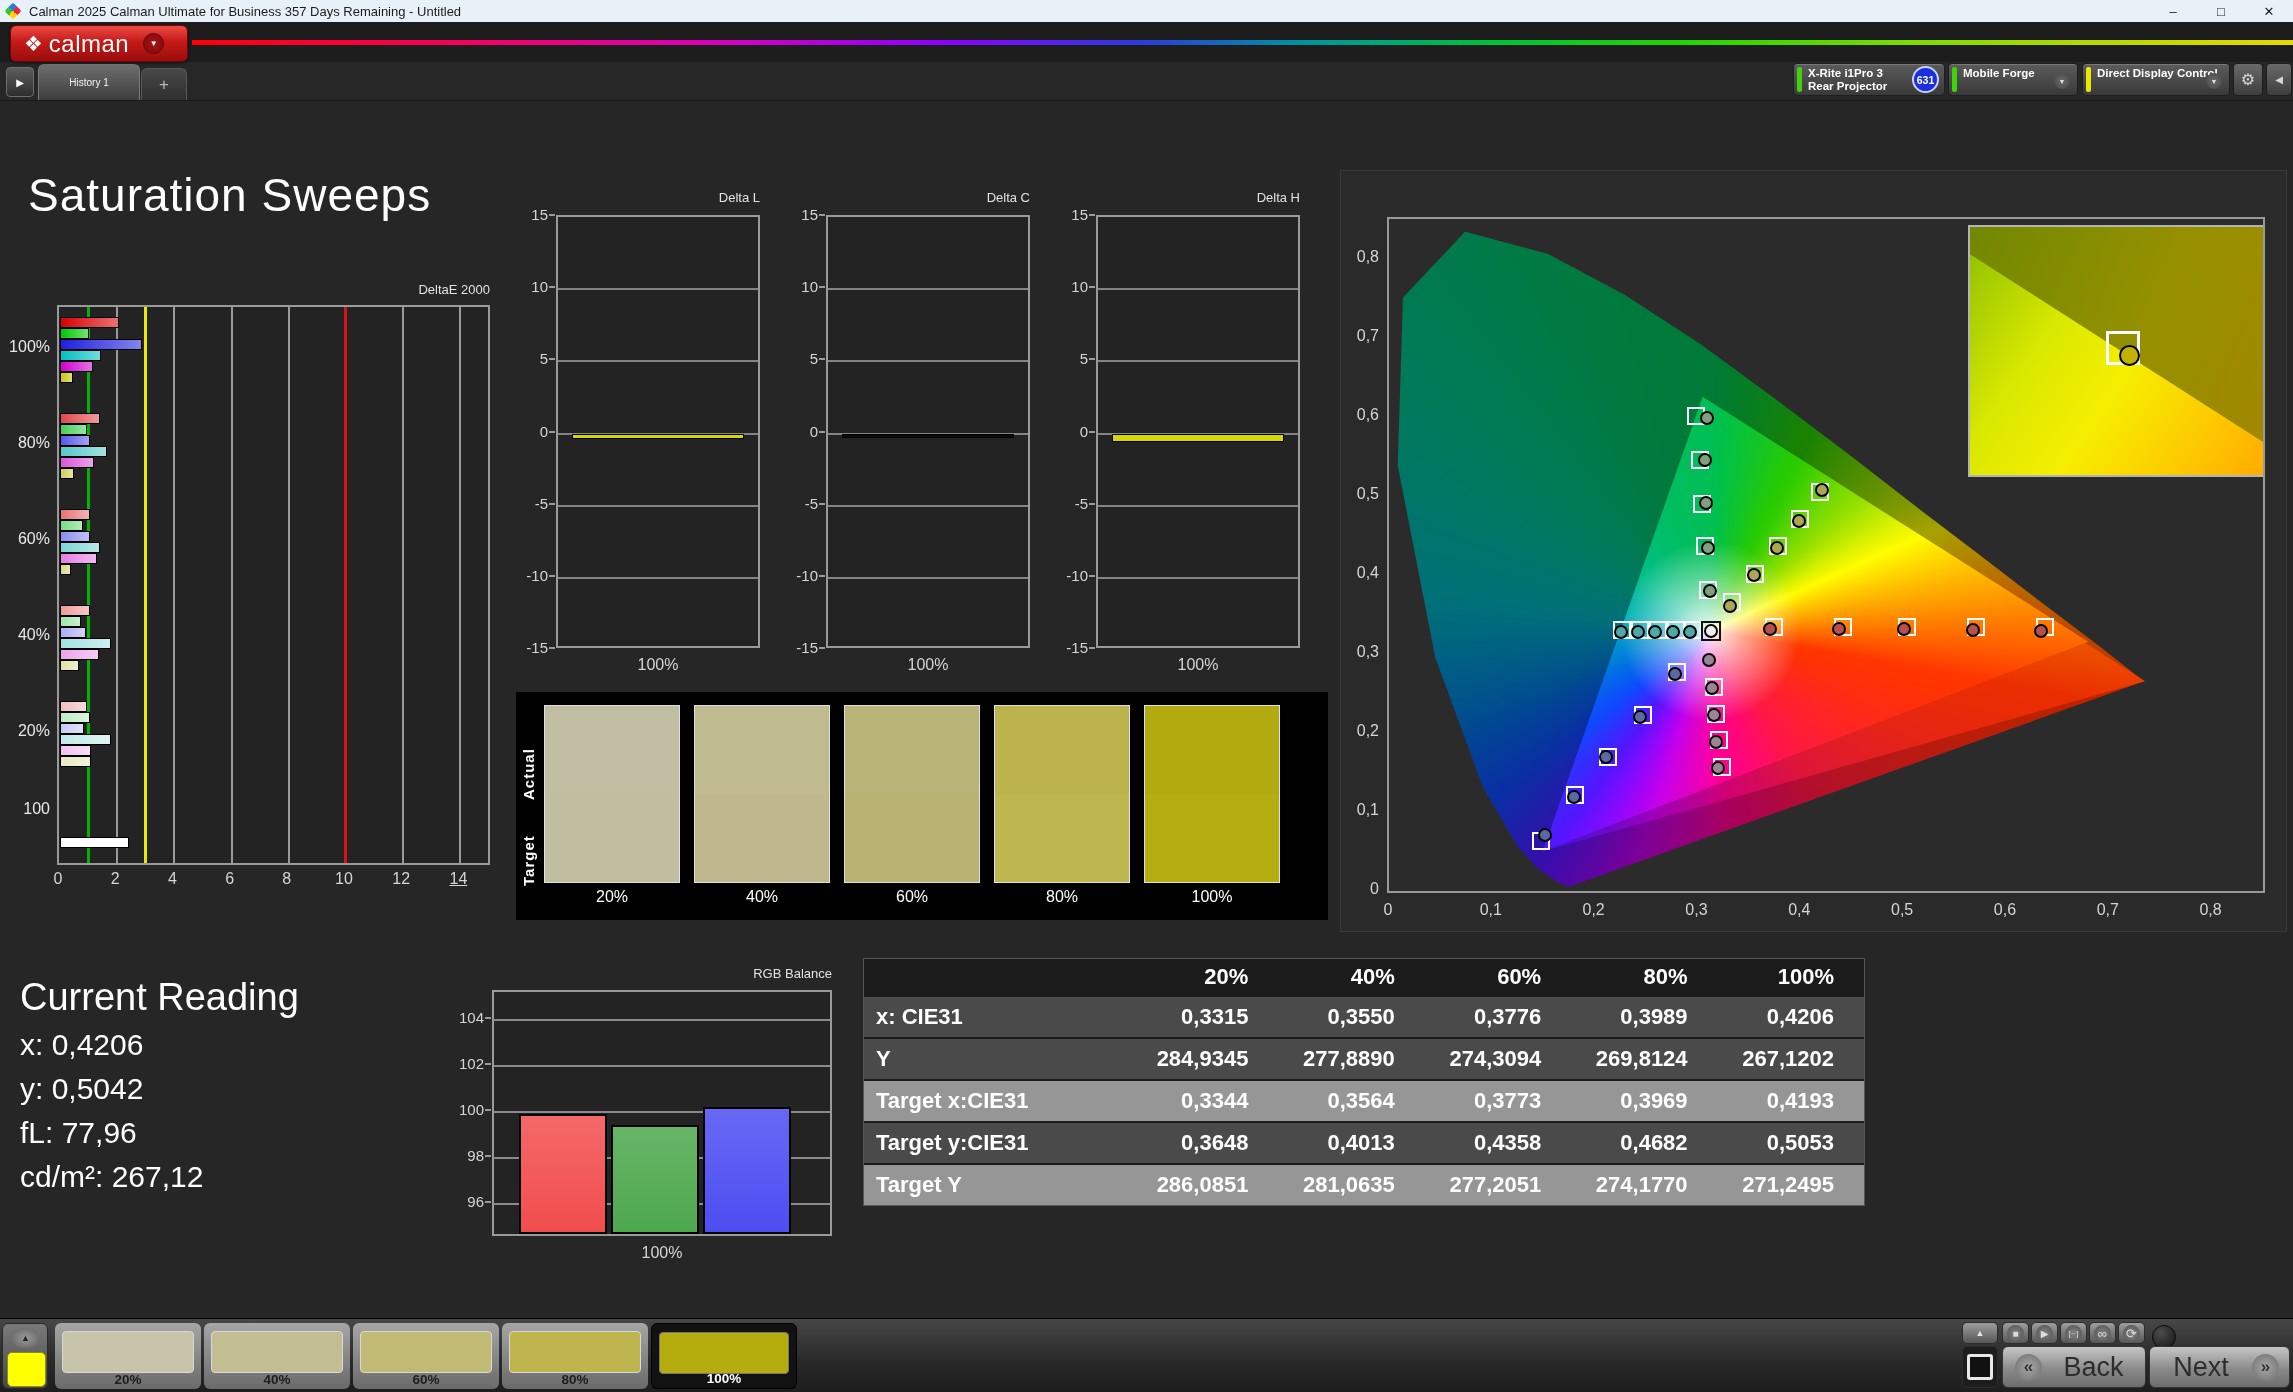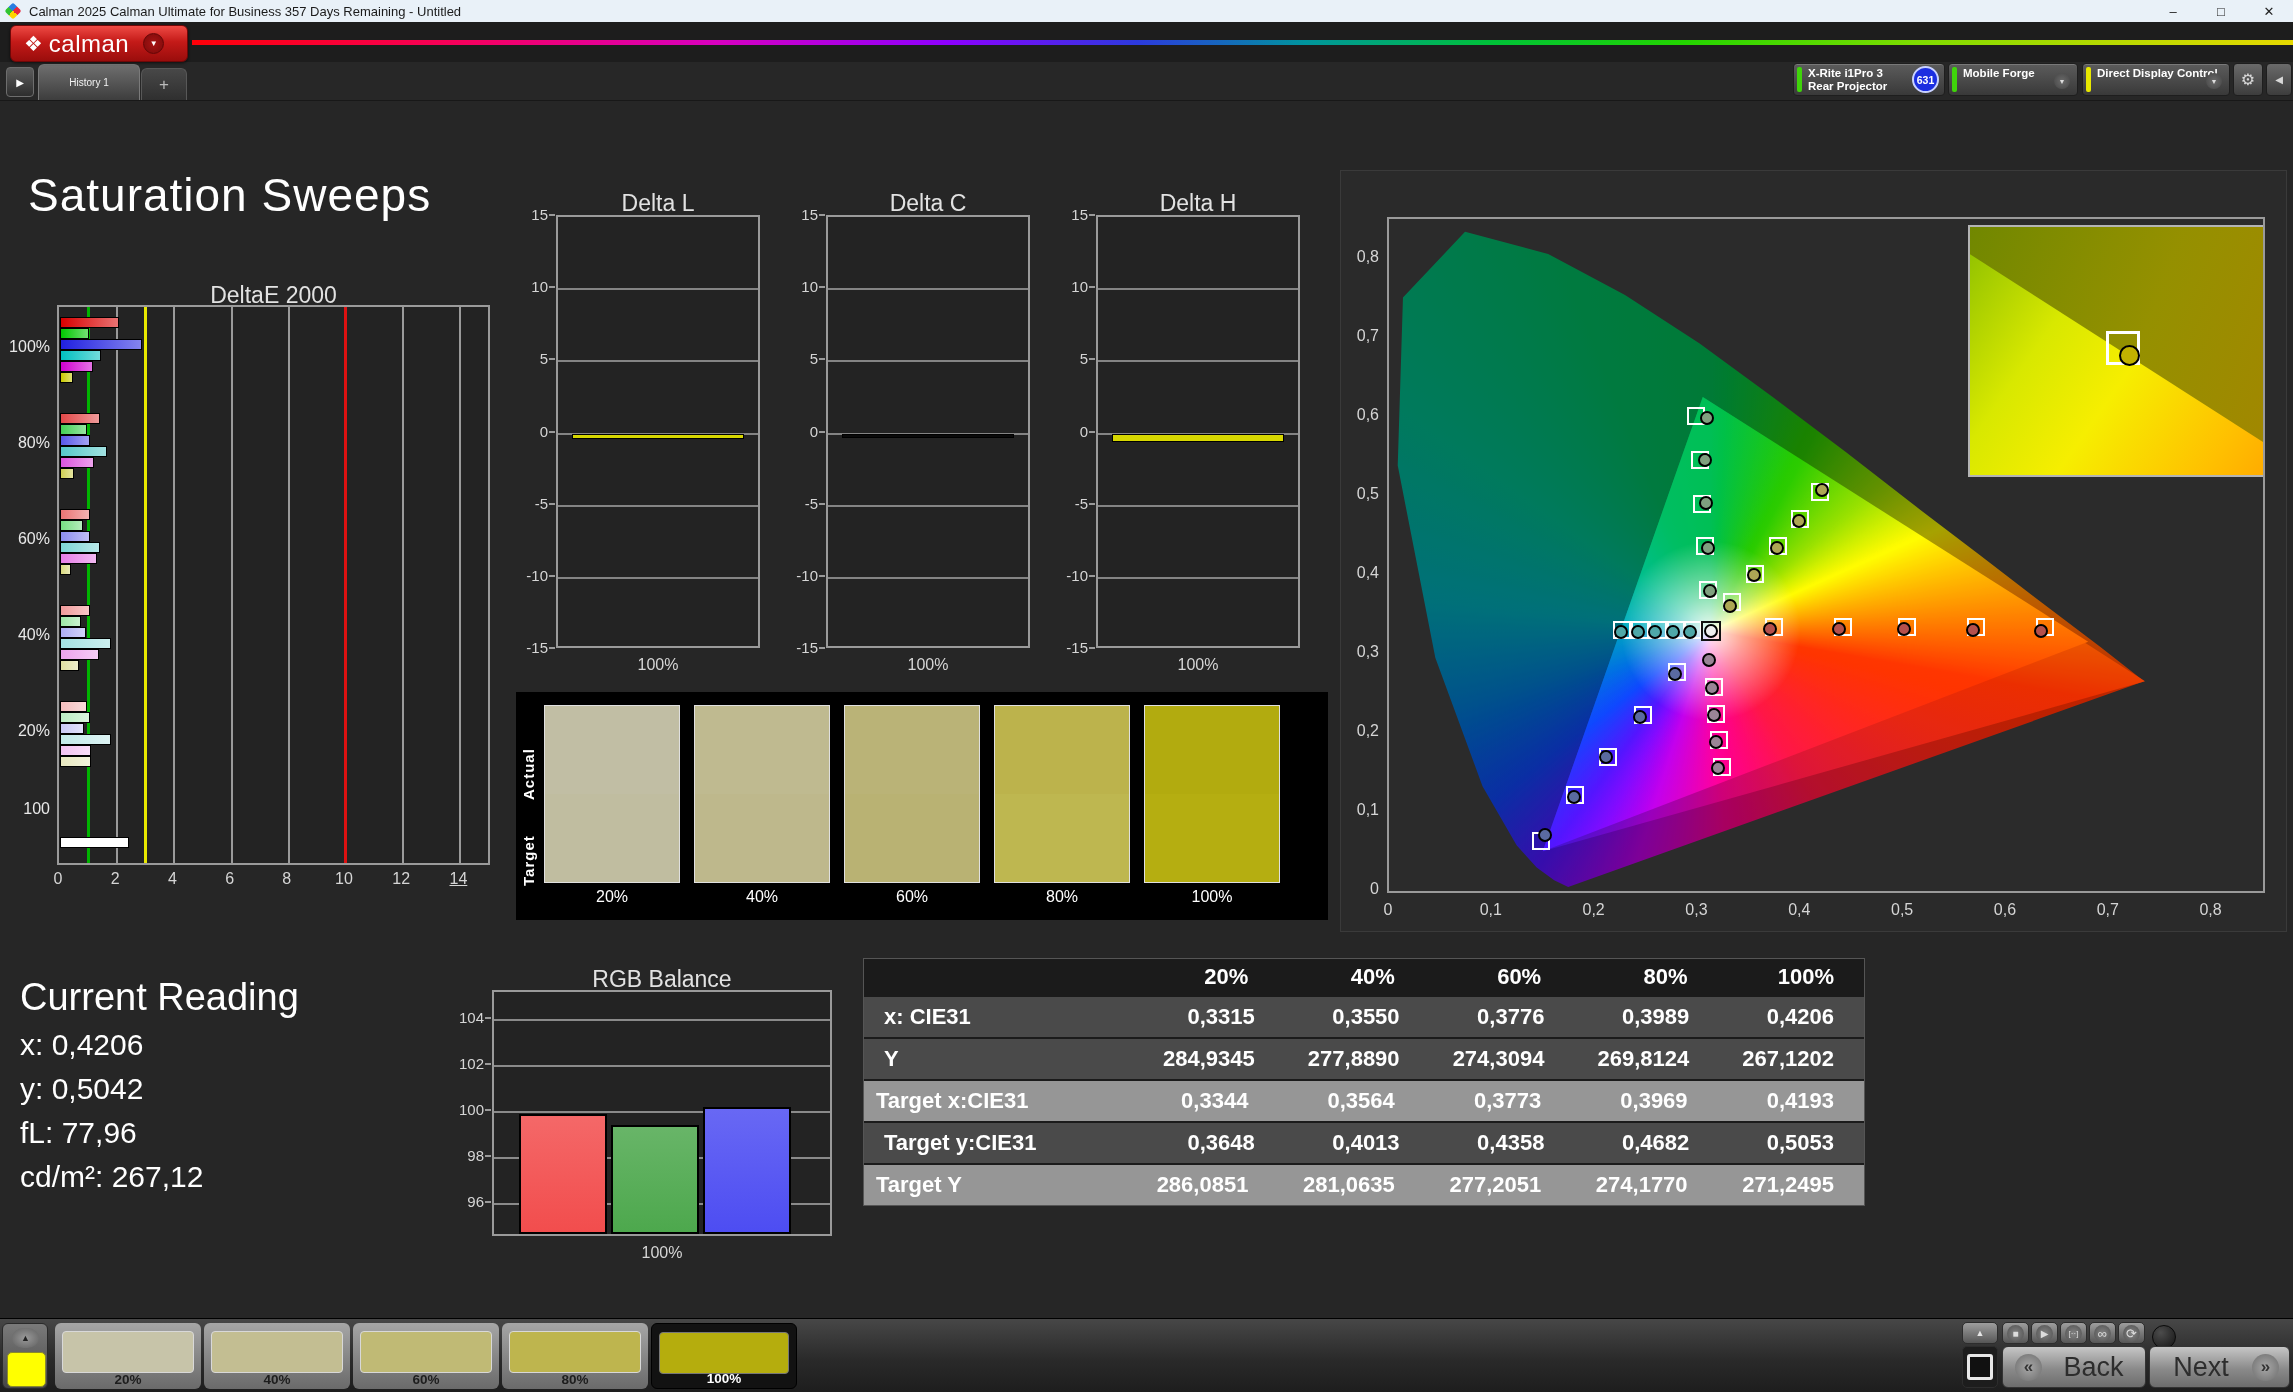--- a/index.html
+++ b/index.html
@@ -50,21 +50,21 @@
     color:#ddd;font-size:7px;}
   .badge{position:absolute;left:1912px;top:66px;width:27px;height:27px;border-radius:50%;background:#1b2ee0;
     border:2px solid #c9d2ff;color:#fff;font-size:10.5px;font-weight:bold;display:flex;align-items:center;justify-content:center;box-sizing:border-box;z-index:4;}
   .sq-btn{position:absolute;top:63px;height:33px;border-radius:4px;background:linear-gradient(#6a6a6a,#3d3d3d);
     border:1px solid #1e1e1e;color:#d8d8d8;display:flex;align-items:center;justify-content:center;box-sizing:border-box;}
 
   
   .page-title{position:absolute;left:28px;top:168px;font-size:46px;font-weight:300;color:#fff;letter-spacing:1px;}
 
   
-  .ctitle{position:absolute;text-align:center;font-size:23px;color:#e2e2e2;}
+  .ctitle{position:absolute;text-align:right;font-size:13px;color:#e2e2e2;}
   .plotbox{position:absolute;background:#232323;border:2px solid #9a9a9a;box-sizing:border-box;}
   .ticklab{position:absolute;font-size:15px;color:#d5d5d5;}
   .xlabel{position:absolute;text-align:center;font-size:16px;color:#d5d5d5;}
 
   
   #deltae-plot{left:57px;top:305px;width:433px;height:560px;}
   
   .dplot{background:#232323;border:2px solid #9a9a9a;box-sizing:border-box;position:absolute;inset:0;}
 
   
@@ -96,21 +96,21 @@
   
   .cr-title{position:absolute;left:20px;top:976px;font-size:38px;font-weight:300;color:#fff;}
   .cr-line{position:absolute;left:20px;font-size:30px;font-weight:300;color:#fff;}
 
   
   .dtable{position:absolute;left:863px;top:958px;width:1000px;border:1px solid #555;box-sizing:content-box;background:#1b1b1b;}
   .trow{display:grid;grid-template-columns:268px repeat(5,1fr);height:40px;border-top:2px solid #1b1b1b;}
   .trow.header{height:36px;border-top:none;background:#1b1b1b;}
   .tcell{display:flex;align-items:center;justify-content:flex-end;padding-right:30px;font-size:22px;font-weight:bold;color:#fff;}
   .tcell.lab{justify-content:flex-start;padding-left:12px;padding-right:0;}
-  .trow.dark{background:#4a4a4a;padding-left:8px;}
+  .trow.dark{background:#4a4a4a;}
   .trow.light{background:#969696;}
 
   
   .bottombar{position:absolute;left:0;top:1318px;width:100%;height:74px;
     background:linear-gradient(#474747,#2a2a2a 55%,#1d1d1d);border-top:1px solid #000;}
   .bb-mini{position:absolute;left:2px;top:4px;width:46px;height:66px;border-radius:6px;
     background:linear-gradient(#7a7a7a,#474747);border:1px solid #2a2a2a;box-sizing:border-box;}
   .bb-up{position:absolute;left:9px;top:4px;width:27px;height:20px;border-radius:50%/60%;
     background:radial-gradient(#9a9a9a,#5e5e5e);display:flex;align-items:center;justify-content:center;color:#222;font-size:9px;}
   .bb-yellow{position:absolute;left:4px;top:28px;width:37px;height:33px;border-radius:5px;background:#ffff00;border:1px solid #8a8a2a;}

